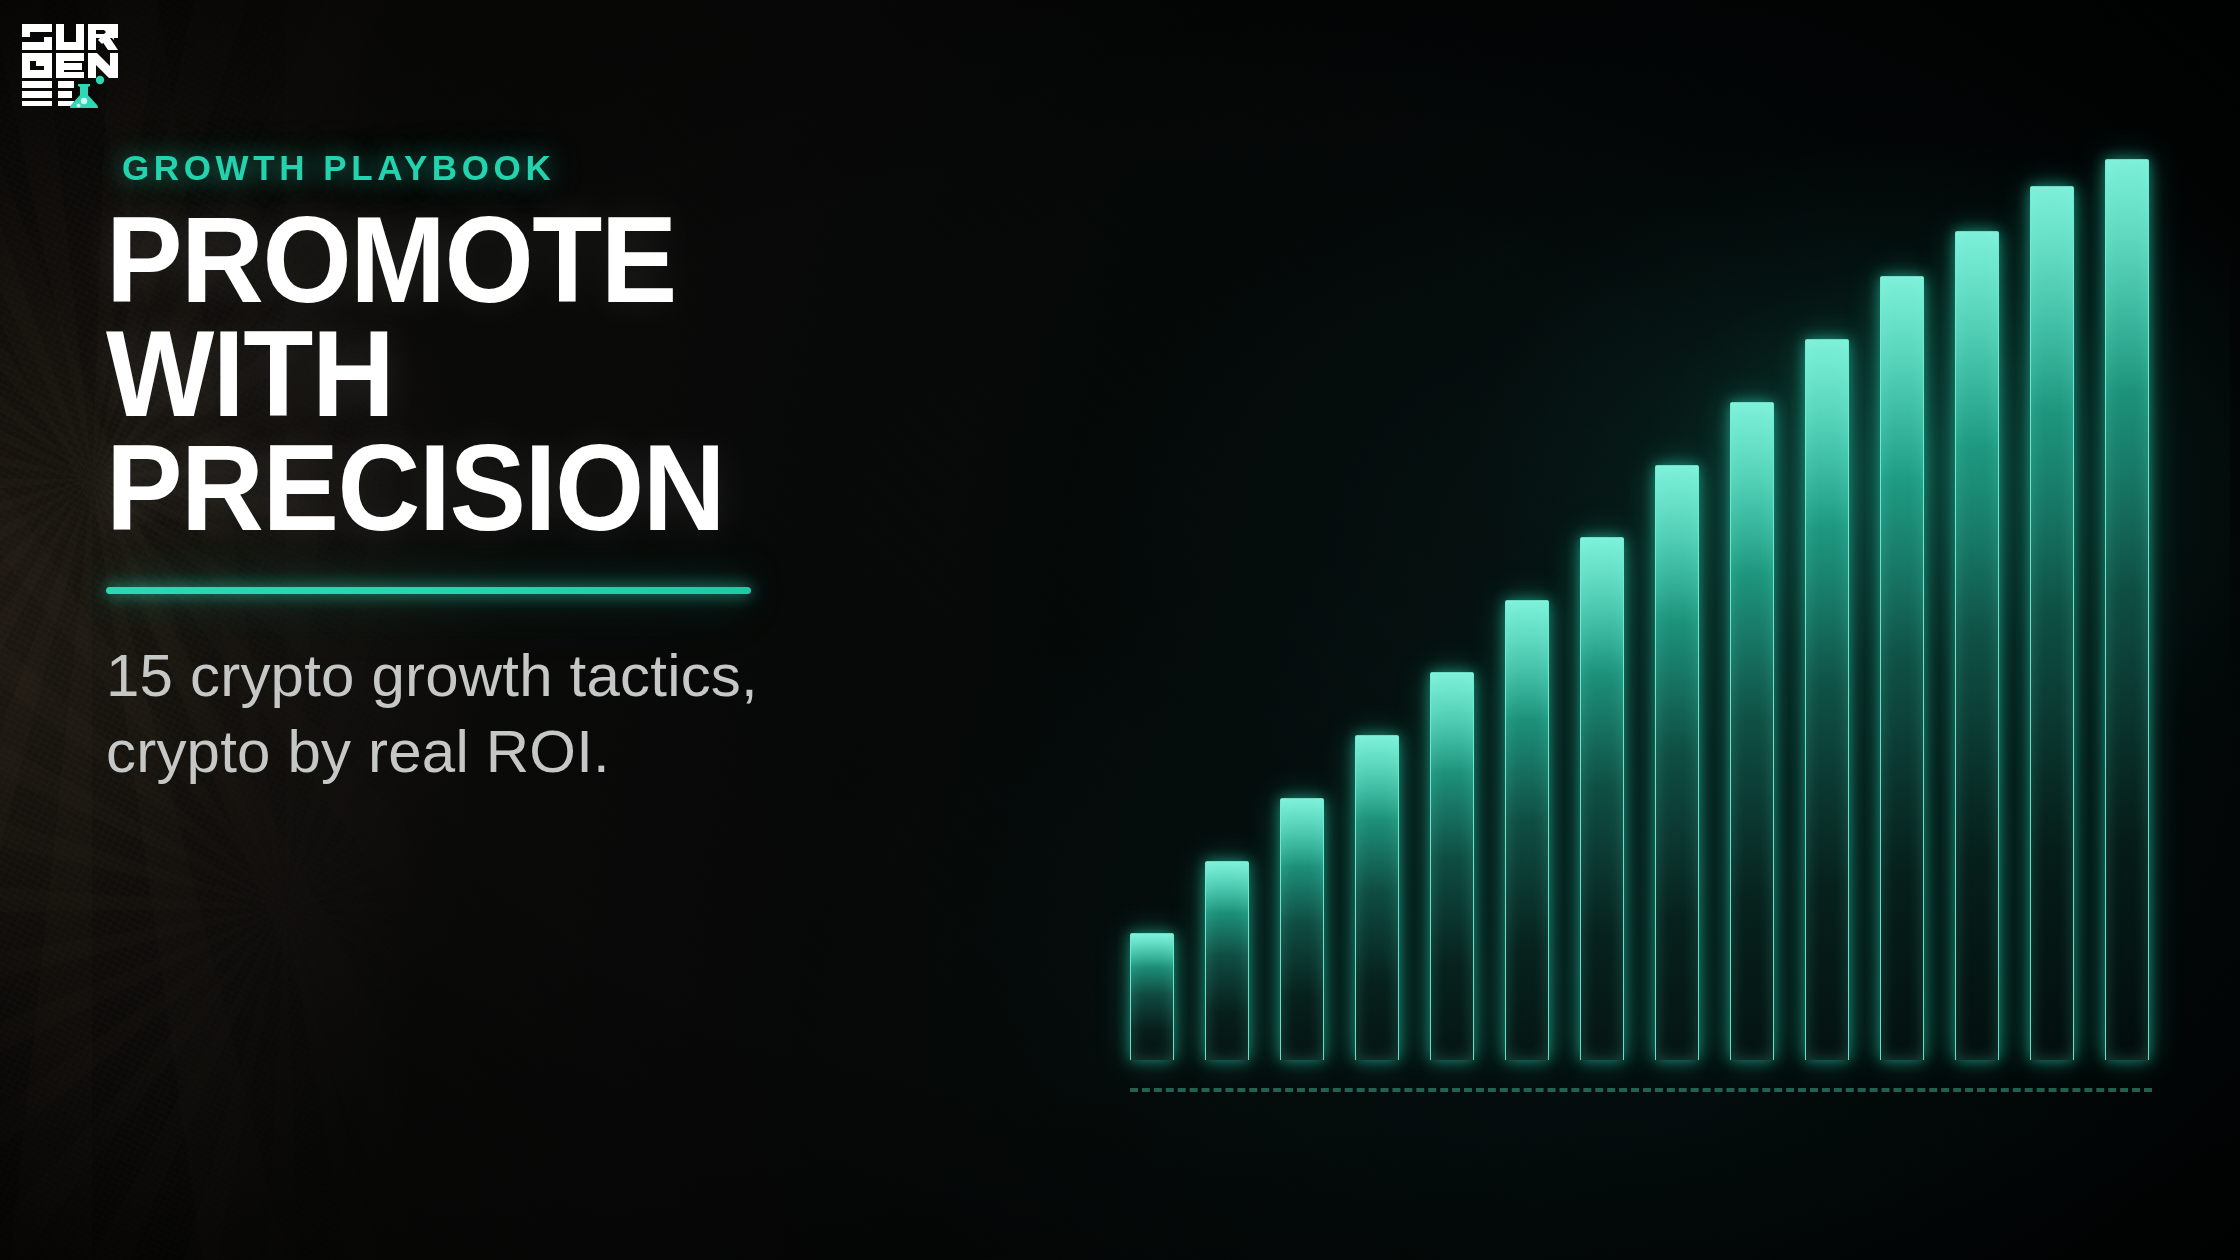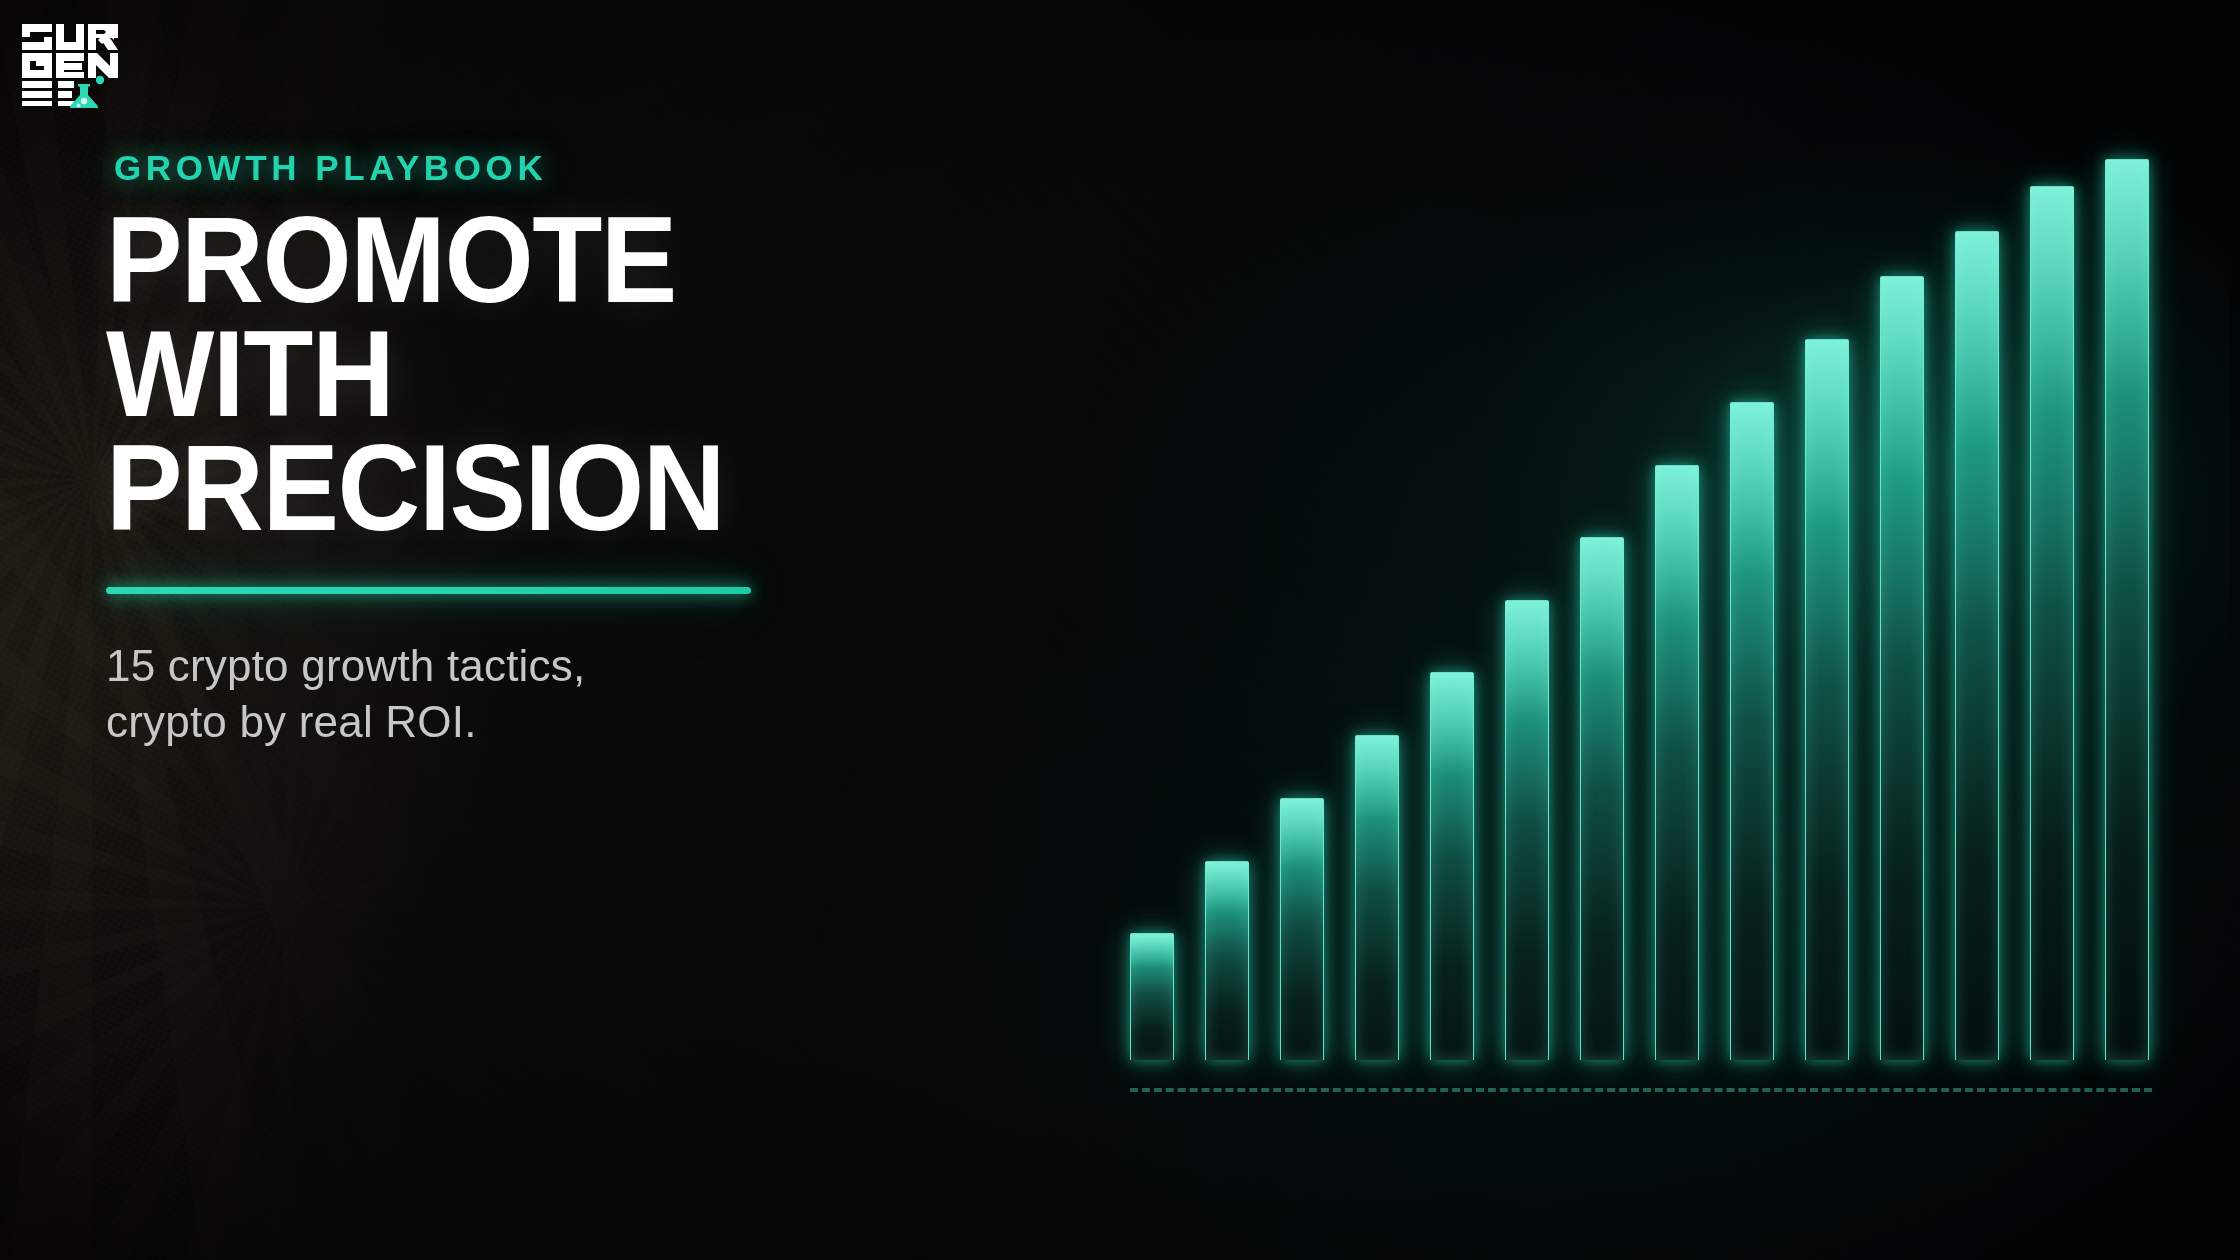--- a/index.html
+++ b/index.html
@@ -48,41 +48,41 @@
 
   
   .logo{position:absolute;left:16px;top:22px;width:108px;height:86px;}
   .logo svg{display:block;}
 
   
   .content{position:absolute;left:106px;top:150px;width:1000px;}
   .eyebrow{
     color:#23D3AE;
     font-size:35px;font-weight:bold;letter-spacing:4.6px;
-    line-height:1;margin:0 0 18px 8px;
+    line-height:1;margin:0 0 18px 16px;
     text-shadow:0 0 22px rgba(35,211,174,.55),0 0 46px rgba(35,211,174,.28);
     white-space:nowrap;
   }
   .headline{
     margin:0;color:#ffffff;
     font-size:122px;font-weight:bold;line-height:.935;
     letter-spacing:-1.5px;
     transform:scaleX(.94);transform-origin:left center;
     text-shadow:0 0 40px rgba(255,255,255,.10);
   }
   .headline .ln{display:block;white-space:nowrap;}
   .divider{
     margin-top:42px;
     width:645px;height:7px;border-radius:4px;
     background:linear-gradient(90deg,#2AD9B4 0%,#24D5AE 55%,#1CCBA4 100%);
     box-shadow:0 0 16px rgba(36,213,174,.85),0 0 42px rgba(36,213,174,.45),0 0 80px rgba(36,213,174,.22);
   }
   .subhead{
     margin:44px 0 0 0;color:#C6C8C7;
-    font-size:44px;font-weight:normal;line-height:1.26;letter-spacing:.2px;
+    font-size:60px;font-weight:normal;line-height:1.26;letter-spacing:.2px;
   }
   .subhead .ln{display:block;white-space:nowrap;}
 
   
   .chart{position:absolute;left:1130px;top:120px;width:1060px;height:1000px;}
   .chart-glow{
     position:absolute;left:-40px;top:-20px;width:1140px;height:1020px;
     background:radial-gradient(ellipse 560px 420px at 72% 36%, rgba(32,206,172,.20) 0%, rgba(18,120,100,.07) 48%, rgba(0,0,0,0) 78%);
     pointer-events:none;
   }

